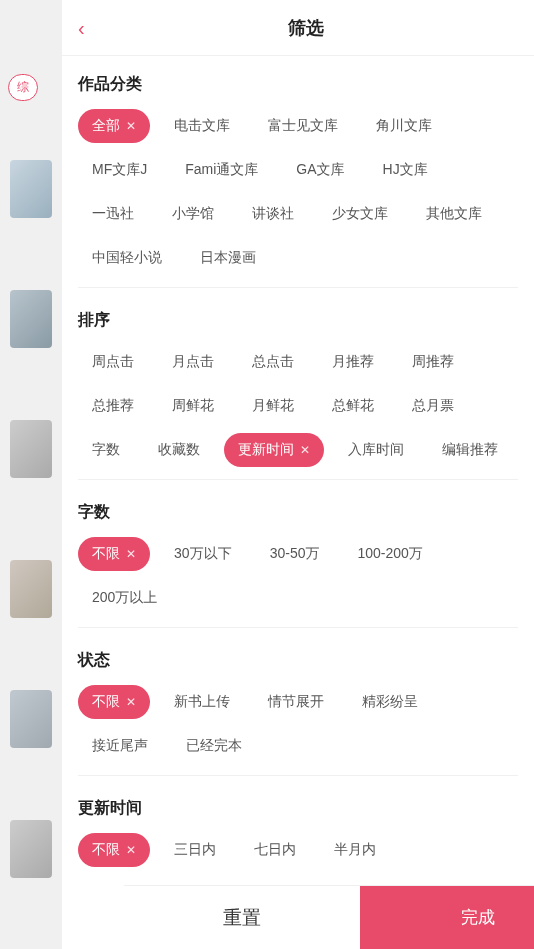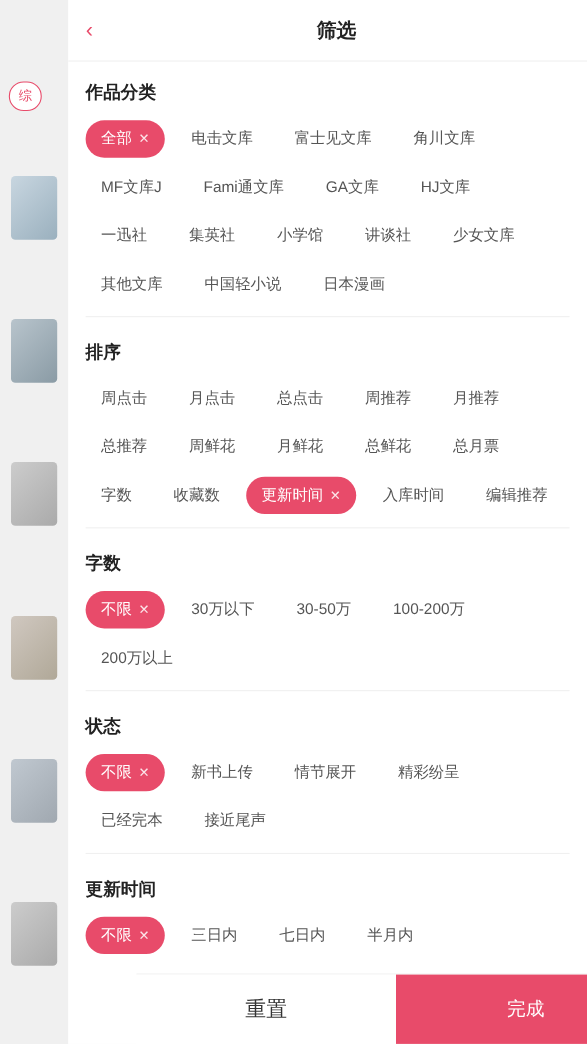--- a/index.html
+++ b/index.html
@@ -195,40 +195,39 @@
       <div class="tags">
         <button class="tag active">全部<span class="tag-close">✕</span></button>
         <button class="tag">电击文库</button>
         <button class="tag">富士见文库</button>
         <button class="tag">角川文库</button>
         <button class="tag">MF文库J</button>
         <button class="tag">Fami通文库</button>
         <button class="tag">GA文库</button>
         <button class="tag">HJ文库</button>
         <button class="tag">一迅社</button>
-        <button class="tag">集英社</button>
         <button class="tag">小学馆</button>
         <button class="tag">讲谈社</button>
         <button class="tag">少女文库</button>
         <button class="tag">其他文库</button>
         <button class="tag">中国轻小说</button>
         <button class="tag">日本漫画</button>
       </div>
     </div>
 
     <div class="divider"></div>
 
     <div class="section">
       <div class="section-title">排序</div>
       <div class="tags">
         <button class="tag">周点击</button>
         <button class="tag">月点击</button>
         <button class="tag">总点击</button>
+        <button class="tag">月推荐</button>
         <button class="tag">周推荐</button>
-        <button class="tag">月推荐</button>
         <button class="tag">总推荐</button>
         <button class="tag">周鲜花</button>
         <button class="tag">月鲜花</button>
         <button class="tag">总鲜花</button>
         <button class="tag">总月票</button>
         <button class="tag">字数</button>
         <button class="tag">收藏数</button>
         <button class="tag active">更新时间<span class="tag-close">✕</span></button>
         <button class="tag">入库时间</button>
         <button class="tag">编辑推荐</button>
@@ -250,22 +249,22 @@
 
     <div class="divider"></div>
 
     <div class="section">
       <div class="section-title">状态</div>
       <div class="tags">
         <button class="tag active">不限<span class="tag-close">✕</span></button>
         <button class="tag">新书上传</button>
         <button class="tag">情节展开</button>
         <button class="tag">精彩纷呈</button>
+        <button class="tag">接近尾声</button>
         <button class="tag">已经完本</button>
-        <button class="tag">接近尾声</button>
       </div>
     </div>
 
     <div class="divider"></div>
 
     <div class="section">
       <div class="section-title">更新时间</div>
       <div class="tags">
         <button class="tag active">不限<span class="tag-close">✕</span></button>
         <button class="tag">三日内</button>

